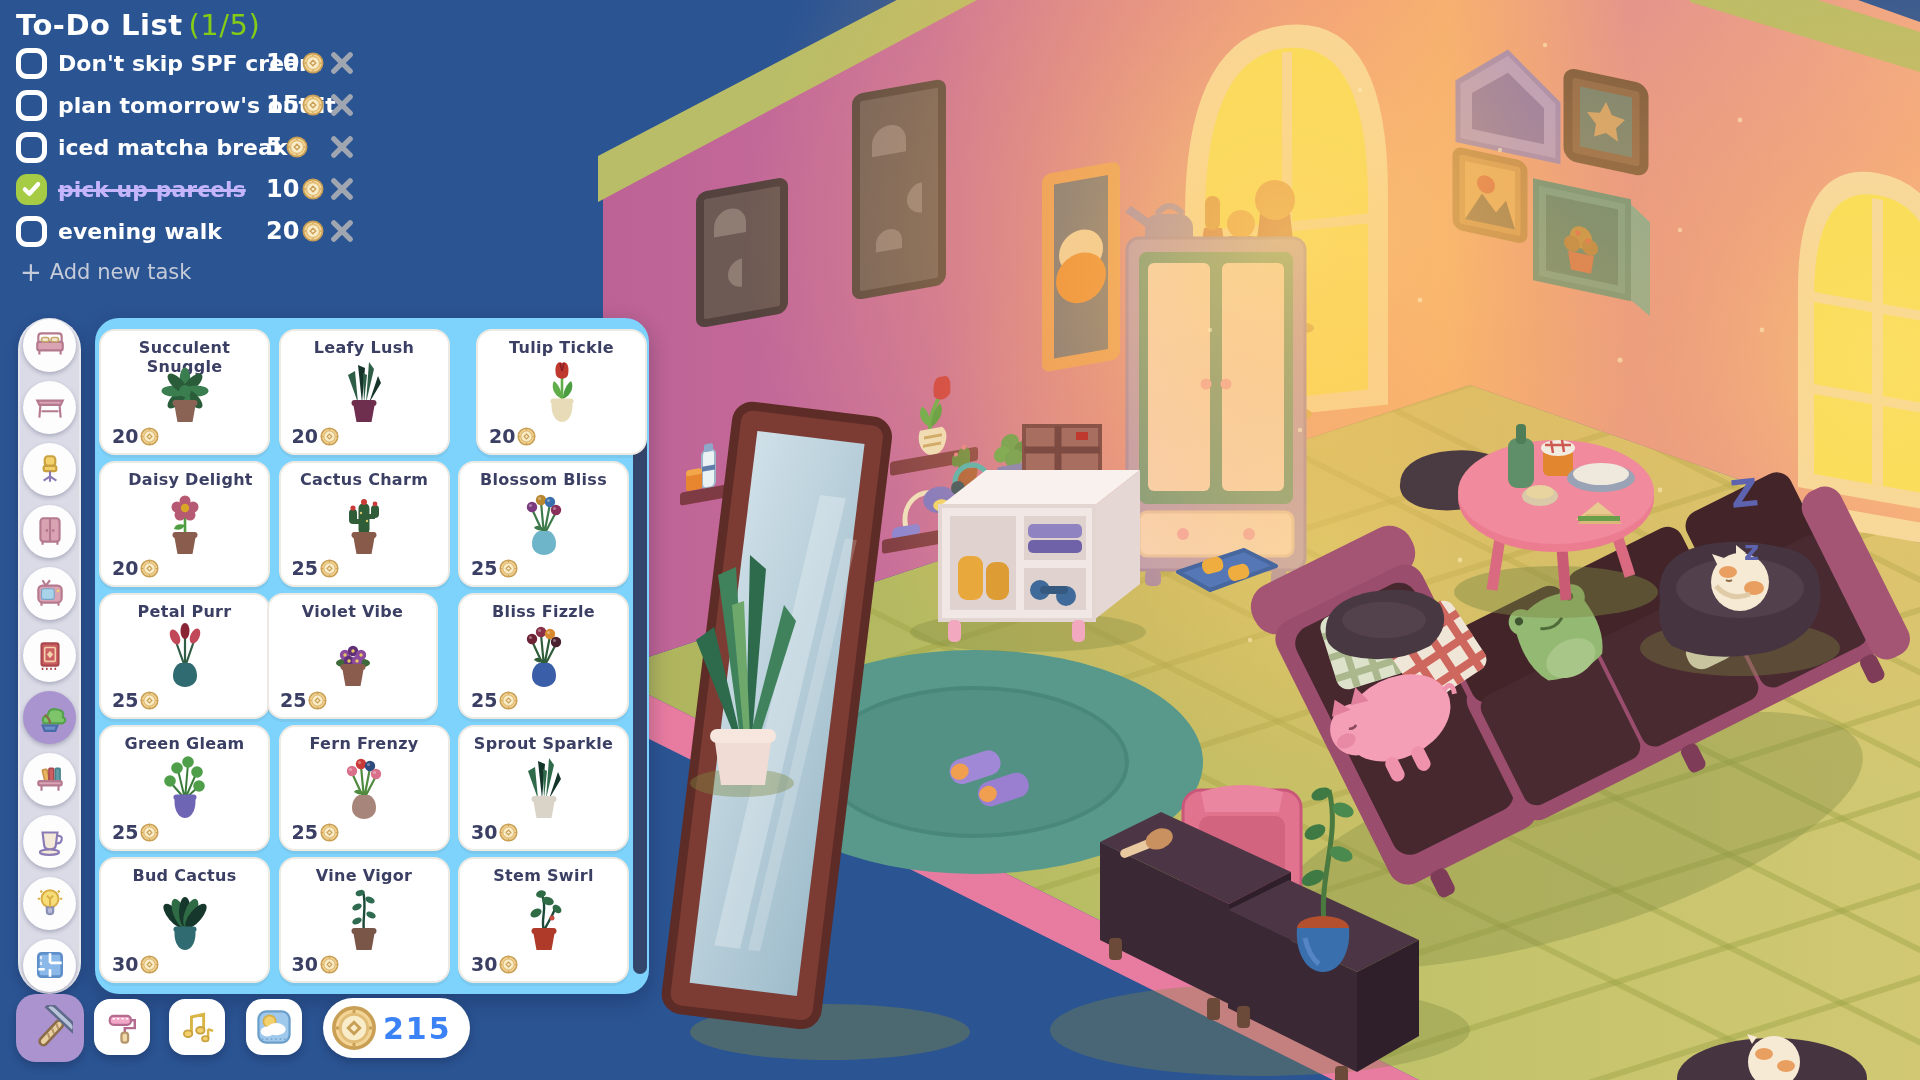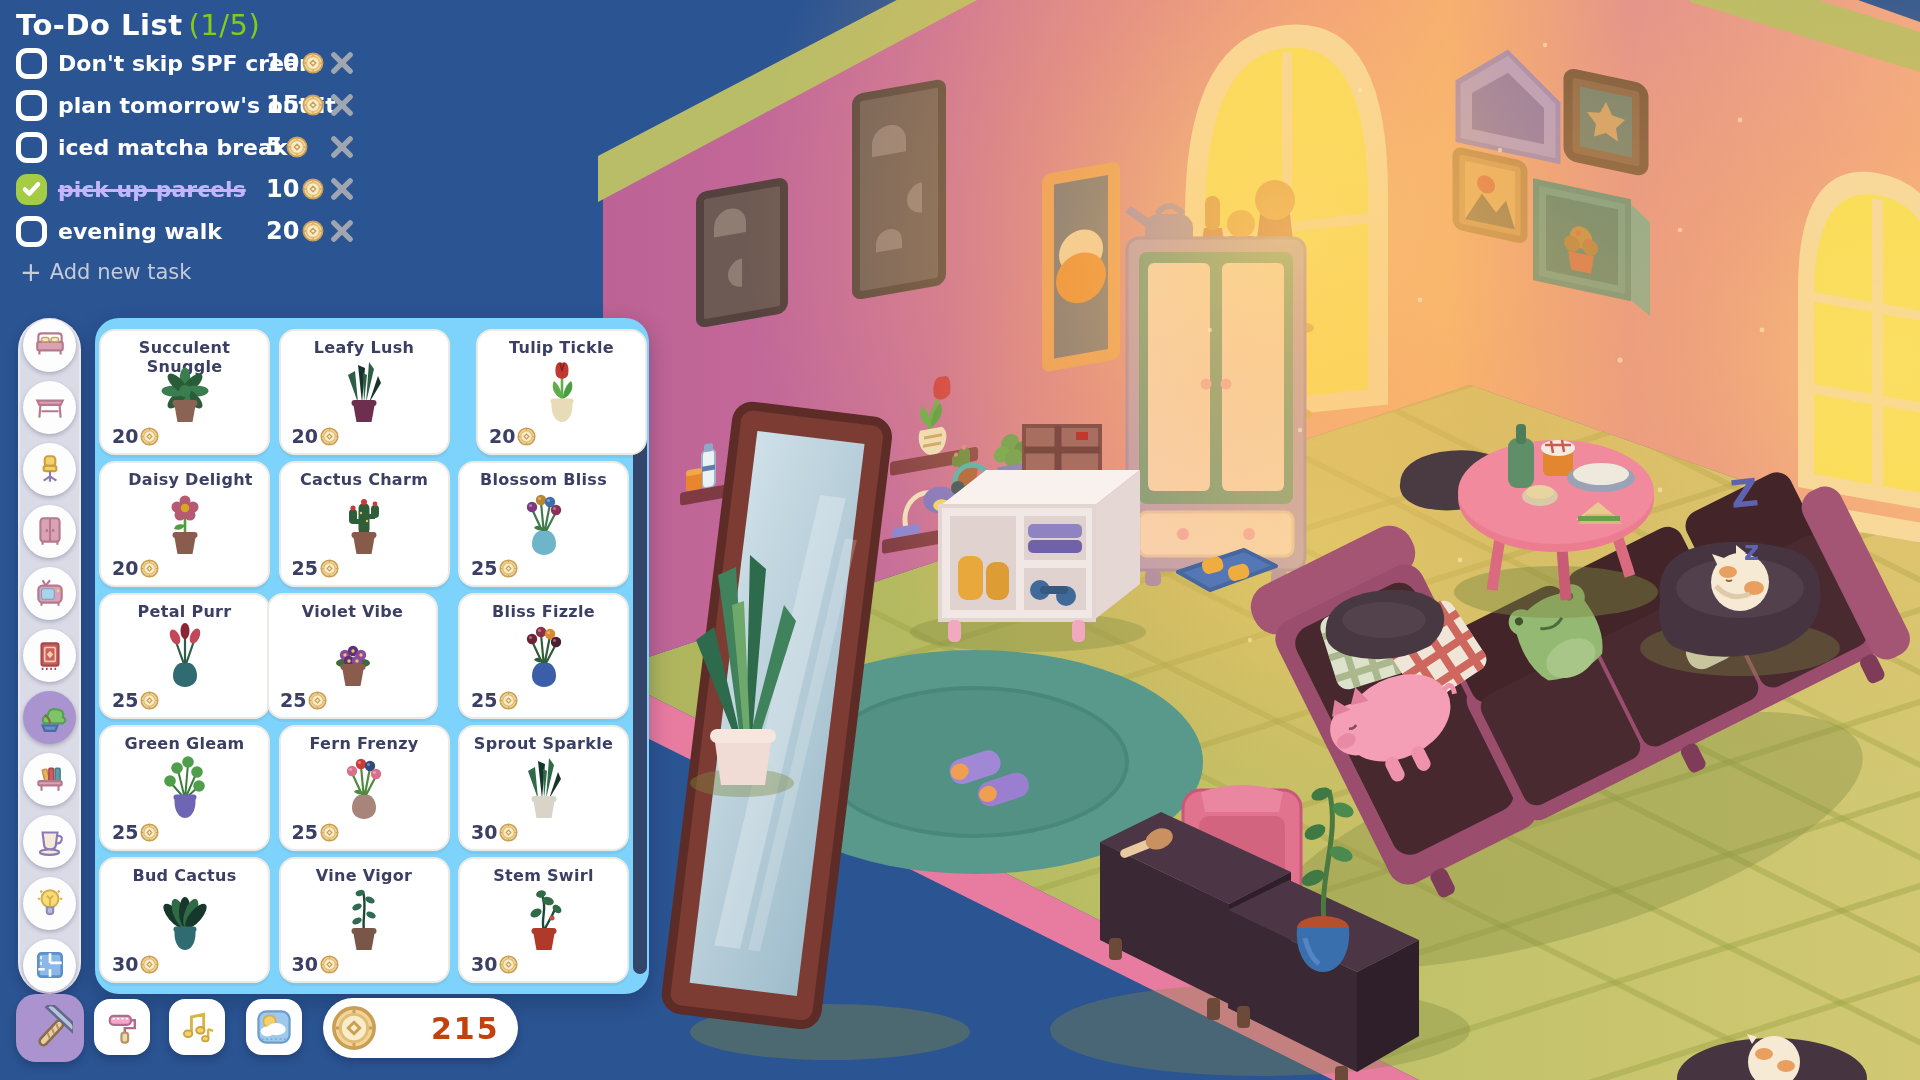--- a/index.html
+++ b/index.html
@@ -40,21 +40,21 @@
   .card-art{position:absolute;left:50%;top:26px;transform:translateX(-50%);}
   .card-price{position:absolute;left:11px;bottom:6px;display:flex;align-items:center;gap:2px;
               font-size:19px;font-weight:bold;color:#3b3f63;}
   .scrollbar{position:absolute;left:538px;top:90px;width:14px;height:566px;border-radius:8px;background:#33456b;cursor:pointer;}
   
   .toolbtn{position:absolute;display:flex;align-items:center;justify-content:center;background:#fff;
            border-radius:16px;box-shadow:0 4px 8px rgba(15,25,55,.3);cursor:pointer;z-index:6;}
   .toolbtn.selected{background:#aa93cf;border-radius:20px;}
   .coinpill{position:absolute;left:323px;top:998px;height:60px;background:#fff;border-radius:30px;
             display:flex;align-items:center;padding:0 18px 0 8px;gap:6px;box-shadow:0 4px 8px rgba(15,25,55,.3);z-index:6;}
-  .coinpill .amount{font-size:30px;font-weight:bold;color:#c2410c;letter-spacing:2px;margin-left:48px;}
+  .coinpill .amount{font-size:30px;font-weight:bold;color:#3b82f6;letter-spacing:2px;}
   
   .clock{position:absolute;right:46px;top:990px;text-align:right;color:#fff;z-index:6;}
   .clock .time{font-size:33px;font-weight:bold;letter-spacing:1px;}
   .clock .date{font-size:26px;font-weight:bold;margin-top:2px;letter-spacing:1px;}
 </style>
 </head>
 <body>
 
 <div class="stage">
 

